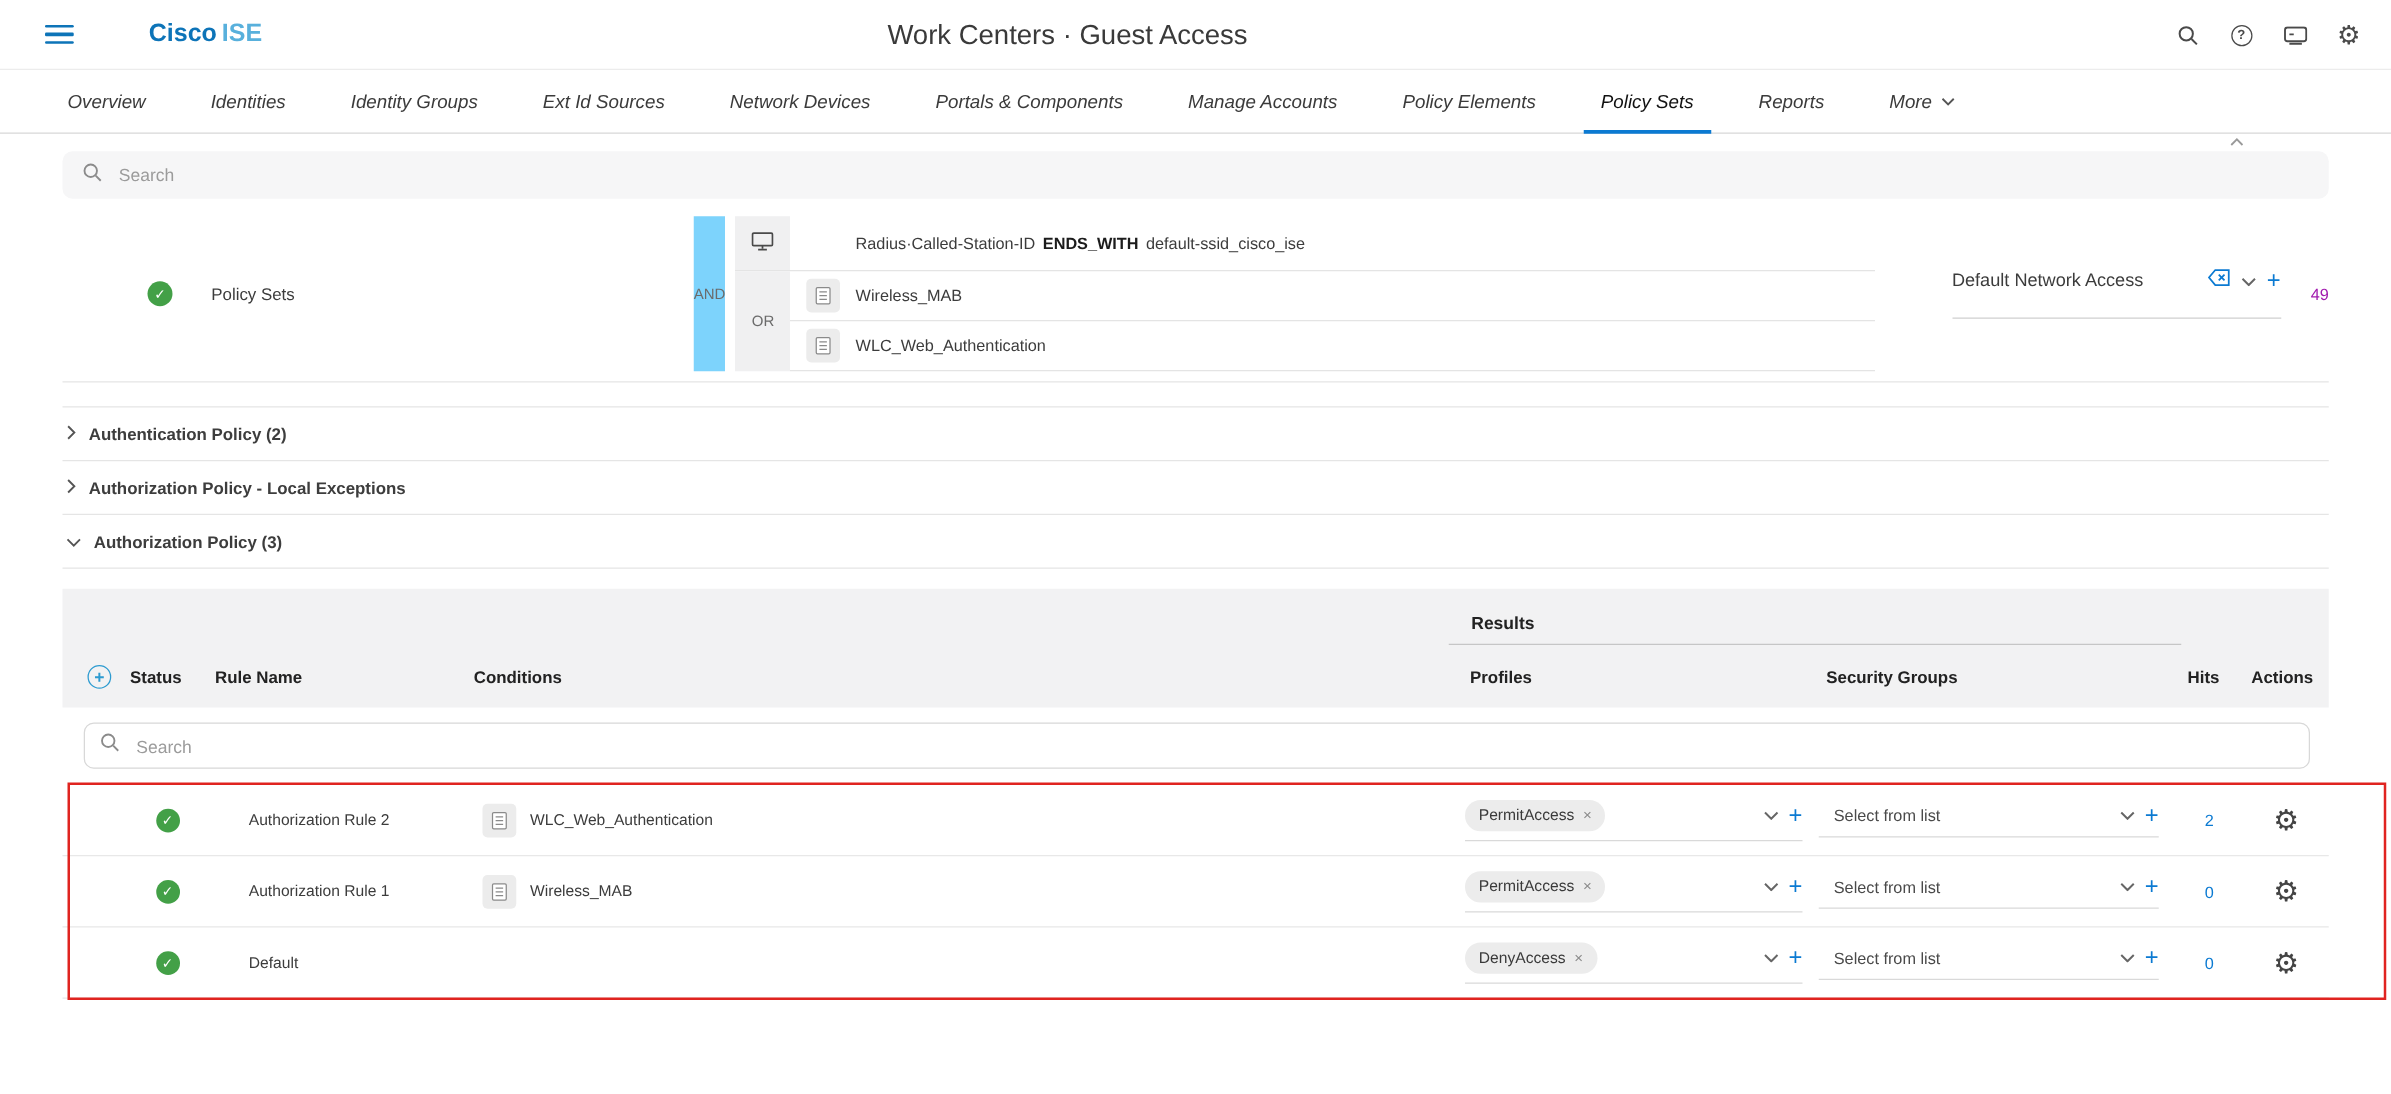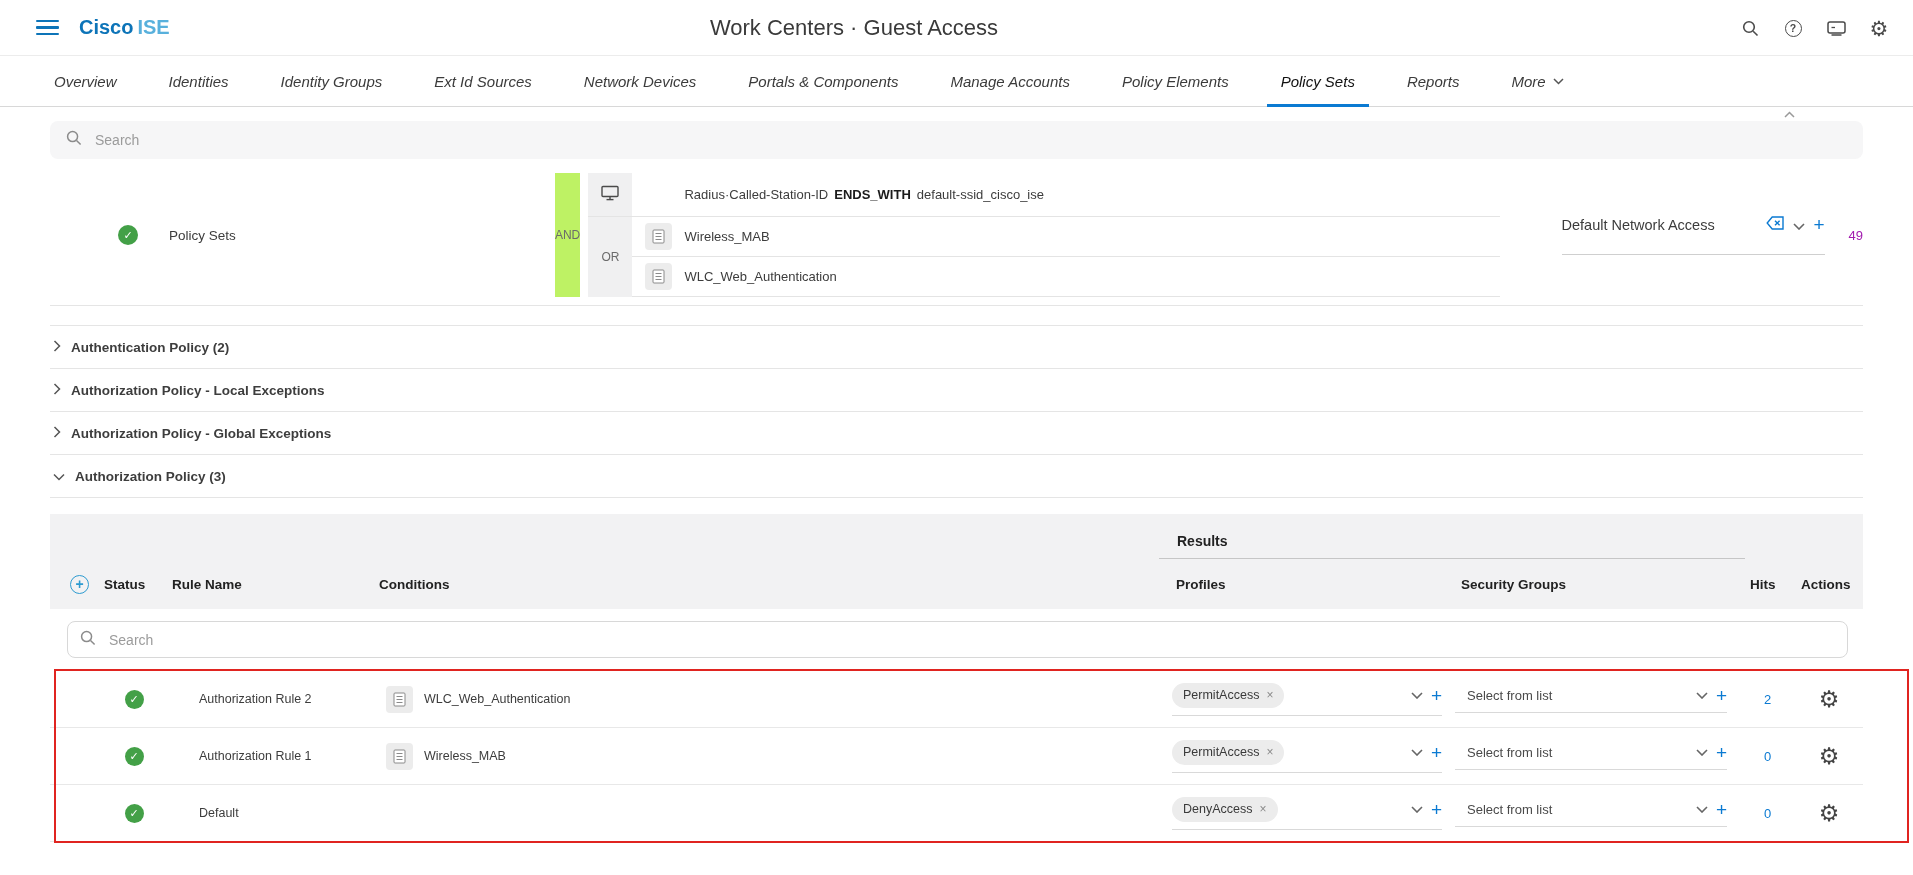--- a/index.html
+++ b/index.html
@@ -3,21 +3,21 @@
 <meta charset="utf-8">
 <style>
   html,body { margin:0; padding:0; background:#fff; }
   * { box-sizing:border-box; }
   .page {
     width:1913px; height:875px; position:relative; overflow:hidden;
     background:#fff; color:#333;
     font-family:"Liberation Sans","DejaVu Sans",sans-serif;
   }
   
-  .app-header { height:56px; display:flex; align-items:center; padding:0 22px 0 28px; position:relative; border-bottom:1px solid #ececec; }
+  .app-header { height:56px; display:flex; align-items:center; padding:0 22px 0 28px; position:relative; border-bottom:1px solid #ececec;gap:40px; }
   .hamburger { width:23px; display:flex; flex-direction:column; gap:4px; margin-left:8px; cursor:pointer; }
   .hamburger span { height:2.5px; background:#0d74b8; border-radius:1px; }
   .brand { margin-left:20px; font-size:20px; font-weight:bold; color:#0d74b8; white-space:nowrap; }
   .brand .light { color:#58b0dc; margin-left:4px; }
   .app-title { position:absolute; left:854px; transform:translateX(-50%); font-size:22px; color:#3a3a3a; white-space:nowrap; }
   .header-icons { position:absolute; right:24px; top:0; height:56px; display:flex; align-items:center; gap:23px; }
   .hicon { width:20px; height:20px; display:flex; align-items:center; justify-content:center; color:#4a4a4a; cursor:pointer; }
   .help-circle { width:17px; height:17px; border:1.5px solid #4a4a4a; border-radius:50%; display:flex; align-items:center; justify-content:center; font-size:10.5px; font-weight:bold; color:#4a4a4a; }
   .gear-glyph { font-size:21px; line-height:1; color:#4a4a4a; }
   
@@ -28,21 +28,21 @@
   .tab .more-chev { margin-left:7px; display:flex; }
   
   .search-bar { margin:14px 50px 0; height:38px; background:#f6f6f7; border-radius:8px; display:flex; align-items:center; padding:0 16px; gap:11px; }
   .search-bar input, .t-search input { border:none; outline:none; background:transparent; font-size:14px; color:#333; width:100%; font-family:inherit; }
   input::placeholder { color:#9b9b9b; }
   .collapse-chev { position:absolute; right:118px; top:104px; cursor:pointer; }
   
   .policy-block { margin:14px 50px 0; display:flex; align-items:stretch; border-bottom:1px solid #e5e5e5; padding-bottom:8px; }
   .ps-left { width:509px; display:flex; align-items:center; gap:31px; padding-left:68px; }
   .ps-name { font-size:13.5px; color:#3c3c3c; cursor:pointer; }
-  .conn-col { width:26px; background:#bef264; display:flex; align-items:center; justify-content:center; font-size:12px; color:#6b6b6b; }
+  .conn-col { width:26px; background:#7dd3fc; display:flex; align-items:center; justify-content:center; font-size:12px; color:#6b6b6b; }
   .cond-block { margin-left:8px; width:920px; font-size:13px; color:#3c3c3c; }
   .cond-row-top { display:flex; align-items:center; height:44px; border-bottom:1px solid #e4e4e4; }
   .cond-iconcol { width:44px; align-self:stretch; background:#f0f0f1; display:flex; align-items:center; justify-content:center; }
   .cond-top-text { padding-left:52px; display:flex; gap:6px; align-items:baseline; cursor:pointer; }
   .cond-op { font-weight:bold; color:#1c1c1c; }
   .or-group { display:flex; }
   .or-col { width:44px; background:#f0f0f1; display:flex; align-items:center; justify-content:center; font-size:12px; color:#6b6b6b; }
   .or-rows { flex:1; }
   .or-row { display:flex; align-items:center; height:40px; border-bottom:1px solid #e4e4e4; padding-left:13px; gap:12px; }
   .doc-chip { width:27px; height:27px; background:#ececec; border-radius:4px; display:flex; align-items:center; justify-content:center; flex:none; }
@@ -269,28 +269,20 @@
     <div class="section-row">
       <span>
         <svg width="8" height="12" viewBox="0 0 8 12">
             <path d="M1.5 1 L6.5 6 L1.5 11" fill="none" stroke="#555" stroke-width="1.5"></path>
           </svg>
       </span>
       <span>Authorization Policy - Local Exceptions</span>
     </div>
     <div class="section-row">
       <span>
-        <svg width="8" height="12" viewBox="0 0 8 12">
-            <path d="M1.5 1 L6.5 6 L1.5 11" fill="none" stroke="#555" stroke-width="1.5"></path>
-          </svg>
-      </span>
-      <span>Authorization Policy - Global Exceptions</span>
-    </div>
-    <div class="section-row">
-      <span>
         <svg width="12" height="8" viewBox="0 0 12 8">
             <path d="M1 1.5 L6 6.5 L11 1.5" fill="none" stroke="#555" stroke-width="1.5"></path>
           </svg>
       </span>
       <span>Authorization Policy (3)</span>
     </div>
   </div>
 
   <div class="authz-table">
     <div class="t-head">

